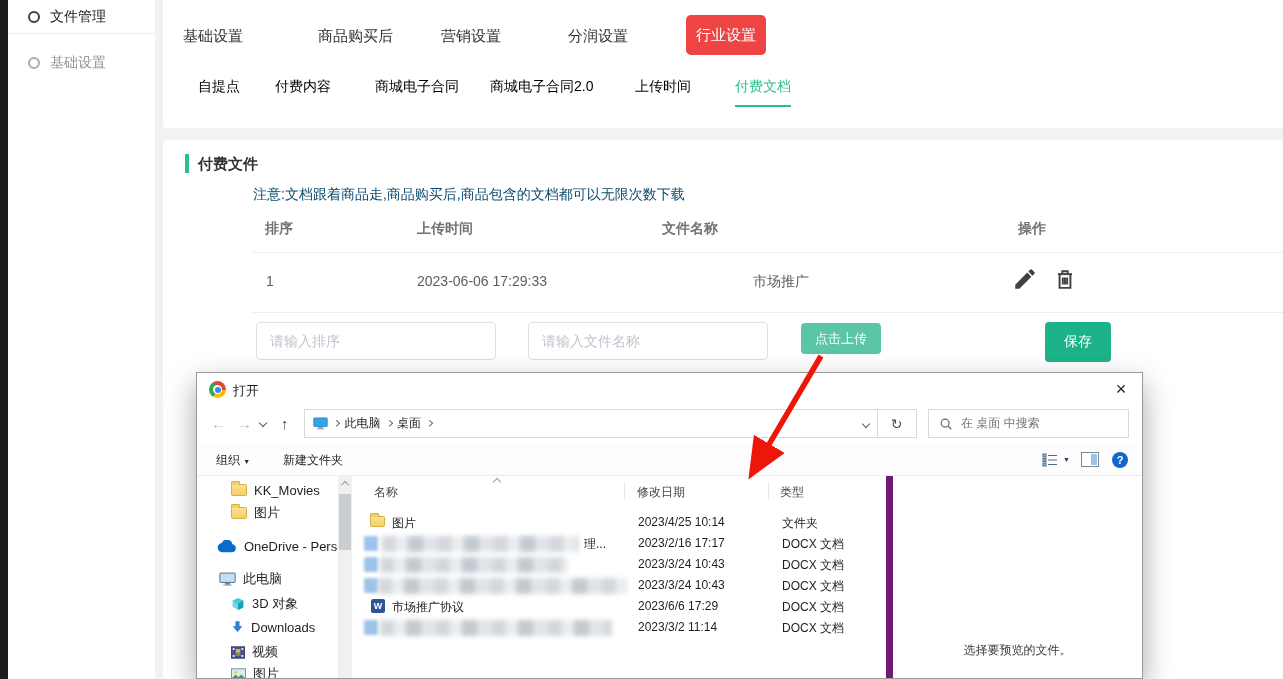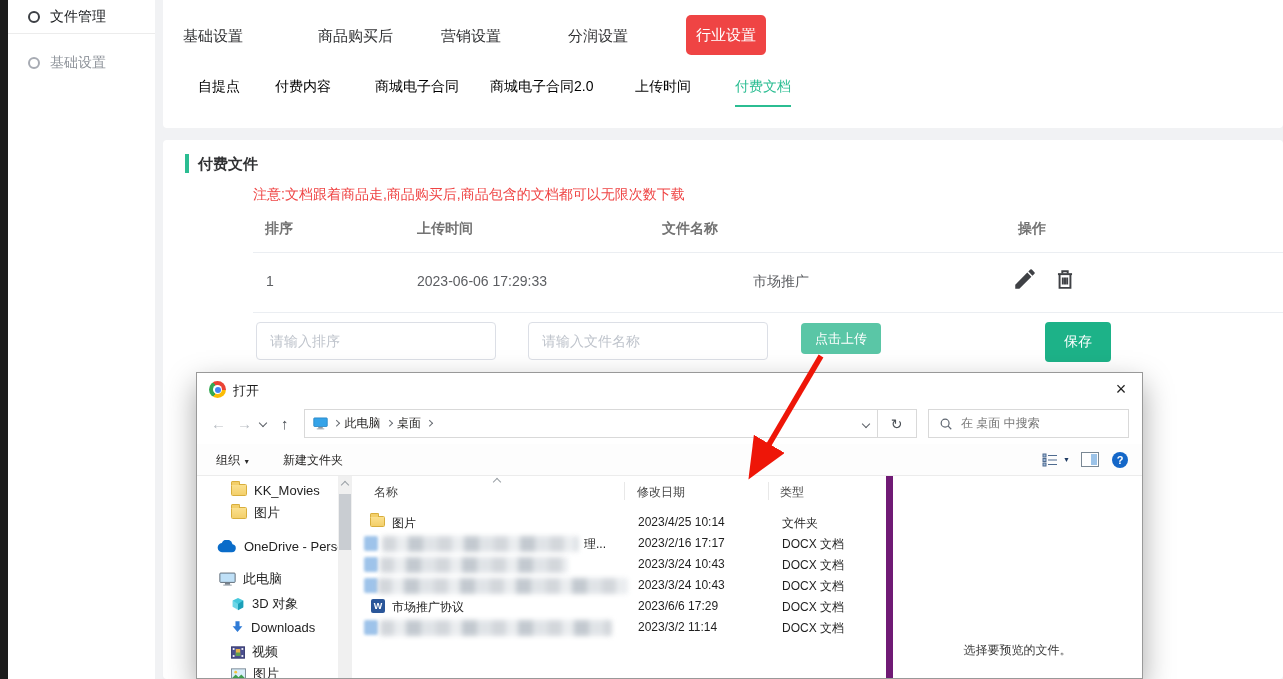--- a/index.html
+++ b/index.html
@@ -22,21 +22,21 @@
   .content-card { left:163px; top:140px; width:1120px; height:539px; background:#fff; border-radius:4px; }
 
   .tab1 { font-size:15px; color:#303133; top:27px; cursor:pointer; }
   .tab1-active { top:15px; width:80px; height:40px; background:#ef4444; color:#fff; font-size:15px;
                  border-radius:5px; display:flex; align-items:center; justify-content:center; cursor:pointer; }
   .tab2 { font-size:14px; color:#000000; top:78px; padding-bottom:9px; cursor:pointer; }
   .tab2.on { color:#2bbd92; border-bottom:2px solid #2bbd92; }
 
   .sec-bar { left:22px; top:14px; width:4px; height:19px; background:#2bbd92; }
   .sec-title { left:35px; top:15px; font-size:15px; font-weight:bold; color:#303133; }
-  .notice { left:90px; top:46px; font-size:14px; color:#ef4444; }
+  .notice { left:90px; top:46px; font-size:14px; color:#0c4a6e; }
   .th { font-size:14px; font-weight:bold; color:#737373; top:80px; }
   .hr { left:90px; width:1030px; height:1px; background:#ebeef2; }
   .td { font-size:14px; color:#5c5e62; top:133px; }
   .op-ic { top:126px; width:26px; height:26px; cursor:pointer; }
   .inp { position:absolute; top:182px; height:38px; width:240px; border:1px solid #dcdfe6; border-radius:4px;
          padding:0 13px; font-size:14px; color:#333; font-family:"Liberation Sans",sans-serif; outline:none; }
   .inp::placeholder { color:#bfc4cc; }
   .btn-upload { left:638px; top:183px; width:80px; height:31px; background:#5ac6a6; color:#fff; font-size:13px;
                 border:none; border-radius:4px; cursor:pointer; }
   .btn-save { left:882px; top:182px; width:66px; height:40px; background:#1db288; color:#fff; font-size:14px;

